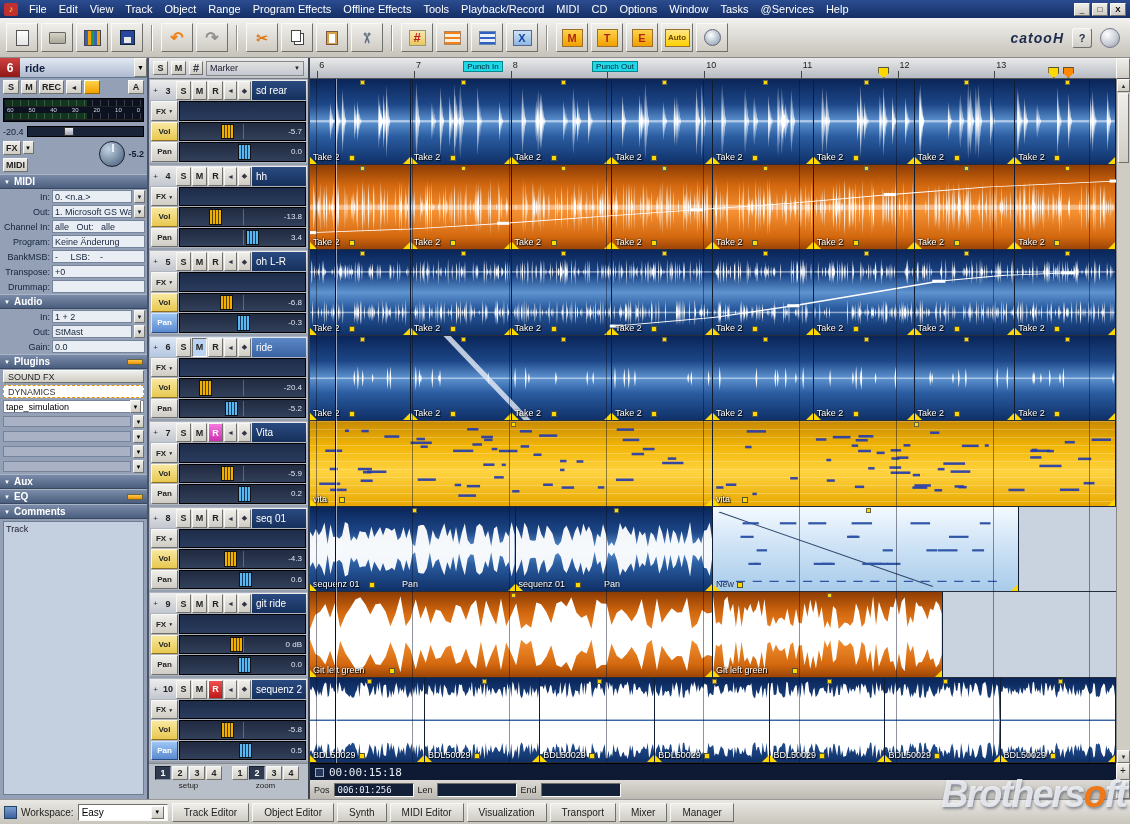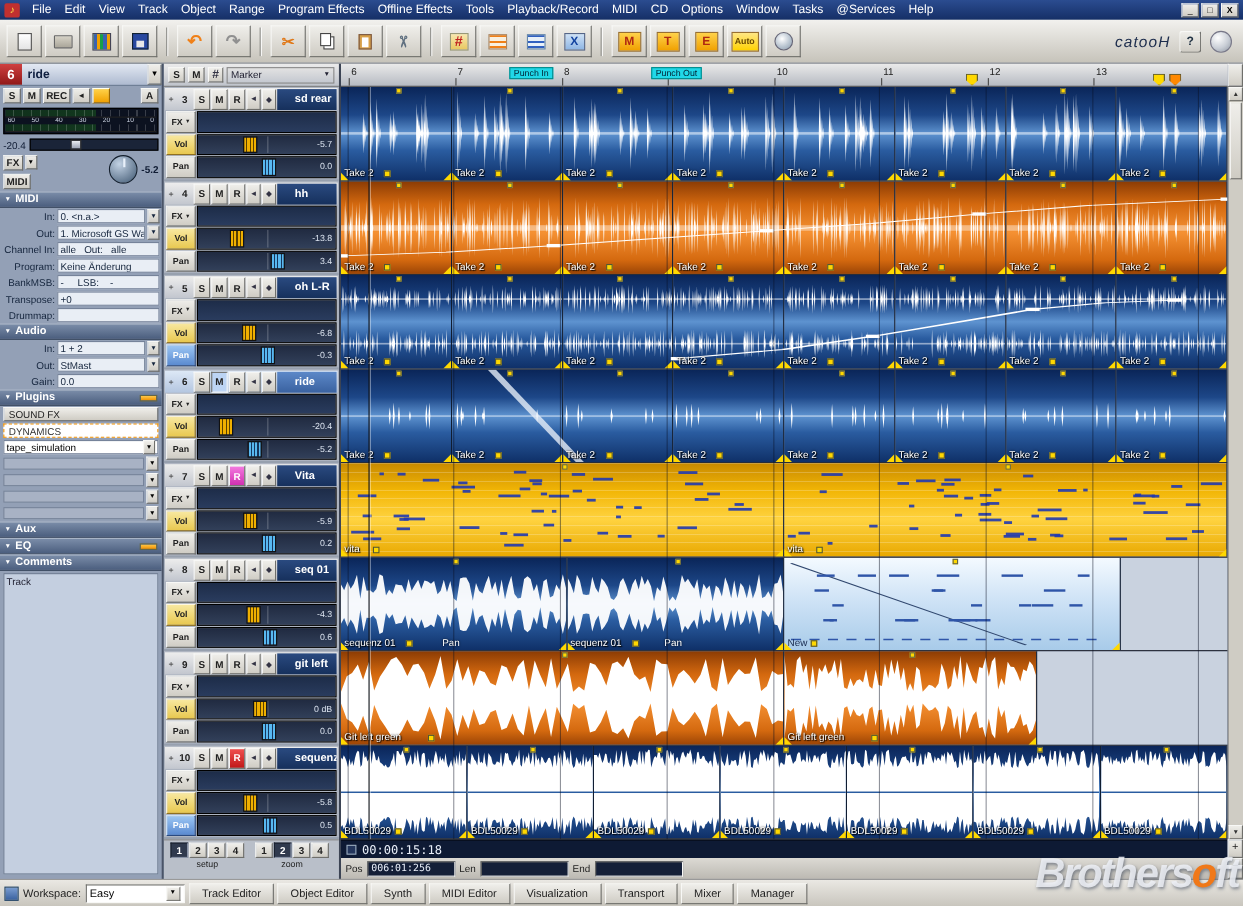--- a/index.html
+++ b/index.html
@@ -39,21 +39,21 @@
   .ic-grid{width:17px;height:16px;background:linear-gradient(#f8e8b0,#e8c860);border:1px solid #997}
   .ic-grid::before{content:"#";color:#c02020;font-size:13px}
   .ic-lines-orange{width:17px;height:14px;background:repeating-linear-gradient(180deg,#f08018 0 2px,#f8f0e0 2px 5px);border:1px solid #a86}
   .ic-lines-blue{width:17px;height:14px;background:repeating-linear-gradient(180deg,#3060c0 0 2px,#e8f0f8 2px 5px);border:1px solid #68a}
   .ic-cross-blue{width:19px;height:16px;background:linear-gradient(#cfe2f6,#8fb6e4);border:1px solid #568;color:#1243a0;font-size:11px}
   .ic-cross-blue::before{content:"X"}
   .ic-box-m,.ic-box-t,.ic-box-e{width:21px;height:18px;border:1px solid #997030;background:linear-gradient(#ffd24a,#f0a000);color:#b02810;font-size:11px}
   .ic-box-auto{width:25px;height:18px;border:1px solid #997030;background:linear-gradient(#ffe685,#ffd200);color:#6a4a00;font-size:8px}
   .ic-cd{width:17px;height:17px;border-radius:50%;background:radial-gradient(circle at 40% 35%,#fff,#b8c4d0 55%,#8898a8);border:1px solid #667}
   .tb-right{margin-left:auto;display:flex;align-items:center;gap:8px;padding-right:4px}
-  .brand{font-style:italic;font-weight:normal;font-size:14px;color:#1c2c4c;letter-spacing:1px}
+  .brand{font-style:italic;font-weight:bold;font-size:14px;color:#1c2c4c;letter-spacing:1px}
   .help-btn{width:20px;height:20px;border-radius:3px;font-size:11px;font-weight:bold;color:#234;display:flex;align-items:center;justify-content:center}
   .ball{width:20px;height:20px;border-radius:50%;background:radial-gradient(circle at 35% 30%,#ffffff,#c9ced6 55%,#8c94a0);border:1px solid #778}
 
   
   .main{flex:1 1 auto;display:flex;min-height:0;height:723px}
 
   
   .inspector{width:149px;flex:0 0 149px;background:#93a0b6;border-right:2px solid #4a5468;display:flex;flex-direction:column;overflow:hidden}
   .insp-title{height:20px;display:flex;align-items:stretch;border-bottom:1px solid #66788e}
   .insp-num{width:20px;background:linear-gradient(#d04040,#901818);color:#fff;font-weight:bold;font-size:12px;display:flex;align-items:center;justify-content:center}
@@ -109,21 +109,21 @@
   .tblock.selected .thead{background:linear-gradient(#dde8f6,#b4c6e0)}
   .texp{width:9px;font-size:8px;color:#333;display:flex;align-items:center;justify-content:center}
   .texp::before{content:"+"}
   .tnum{width:14px;font-size:9px;font-weight:bold;color:#222;display:flex;align-items:center;justify-content:center}
   .tb{min-width:15px;font-size:9px;font-weight:bold;display:flex;align-items:center;justify-content:center;padding:0;color:#222;cursor:pointer}
   .tb.on-m{background:#bcd4f4;border-color:#6f6f6b #f8f8f6 #f8f8f6 #6f6f6b}
   .tb.rec-midi{background:linear-gradient(#f47ae0,#d030b0);color:#fff}
   .tb.rec-audio{background:linear-gradient(#f05050,#c01818);color:#fff}
   .ticon{width:13px;font-size:7px;color:#334;display:flex;align-items:center;justify-content:center}
   .ticon.spk::before{content:"◄"} .ticon.frz::before{content:"◆"}
-  .tname{flex:1;background:linear-gradient(#2a4a80,#16305c);color:#fff;font-size:10px;font-weight:bold;display:flex;align-items:center;padding:0 16px;overflow:hidden;white-space:nowrap;min-width:0}
+  .tname{flex:1;background:linear-gradient(#2a4a80,#16305c);color:#fff;font-size:10px;font-weight:normal;display:flex;align-items:center;padding:0 4px;overflow:hidden;white-space:nowrap;min-width:0}
   .tblock.selected .tname{background:linear-gradient(#5c88c8,#3a62a0)}
   .sbtn{width:27px;flex:0 0 27px;font-size:8px;font-weight:bold;display:flex;align-items:center;justify-content:center;color:#222;cursor:pointer}
   .sbtn.fx::after{content:"▼";font-size:5px;margin-left:2px}
   .sbtn.vol{background:linear-gradient(#f8e8a0,#e8c850);border-color:#fff8e0 #907020 #907020 #fff8e0}
   .sbtn.pan.active{background:linear-gradient(#9cc6f4,#5a8ad0);border-color:#d0e4fa #2a4a80 #2a4a80 #d0e4fa;color:#fff}
   .tdisplay{flex:1;background:linear-gradient(#1d2c48,#2a3c5e);border:1px solid #000;min-width:0}
   .tslider{flex:1;background:linear-gradient(#202a40,#32405a);border:1px solid #000;position:relative;display:flex;align-items:center;min-width:0}
   .tslider::before{content:"";position:absolute;left:50%;top:1px;bottom:1px;width:1px;background:rgba(255,255,255,.25)}
   .hdl{position:absolute;top:1px;bottom:1px;width:13px;border:1px solid #111}
   .hdl.vol-h{background:repeating-linear-gradient(90deg,#f0b000 0 2px,#5a4000 2px 3px)}
@@ -653,21 +653,21 @@
   </div>
           <div class="tblock">
     <div class="trow thead">
       <span class="texp"></span>
       <span class="tnum">9</span>
       <button class="tb s raised">S</button>
       <button class="tb m raised">M</button>
       <button class="tb r raised">R</button>
       <span class="ticon spk raised"></span>
       <span class="ticon frz raised"></span>
-      <span class="tname">git left</span>
+      <span class="tname">git ride</span>
     </div>
     <div class="trow">
       <button class="sbtn fx raised">FX</button>
       <div class="tdisplay"></div>
     </div>
     <div class="trow">
       <button class="sbtn vol raised">Vol</button>
       <div class="tslider">
                 <i class="hdl vol-h" style="left: 40%;"></i>
                 <span class="sval vval">0 dB</span>

